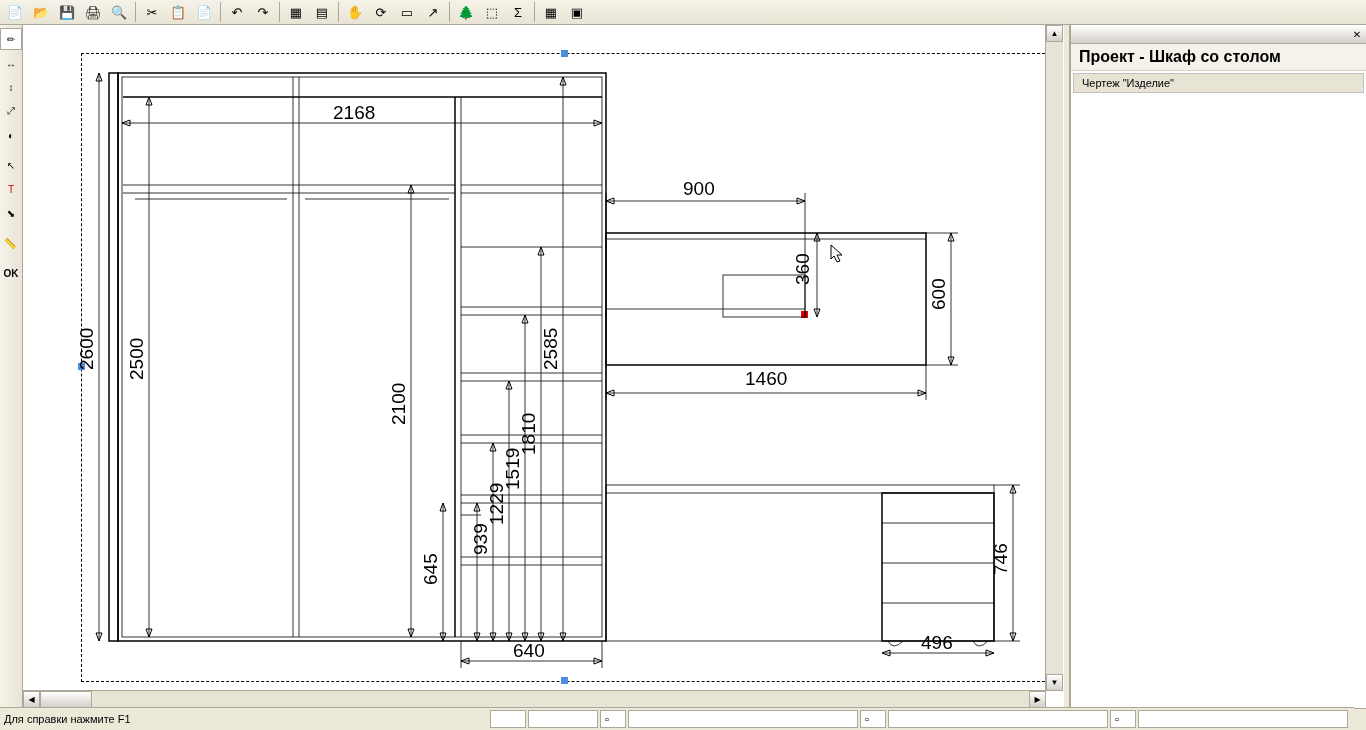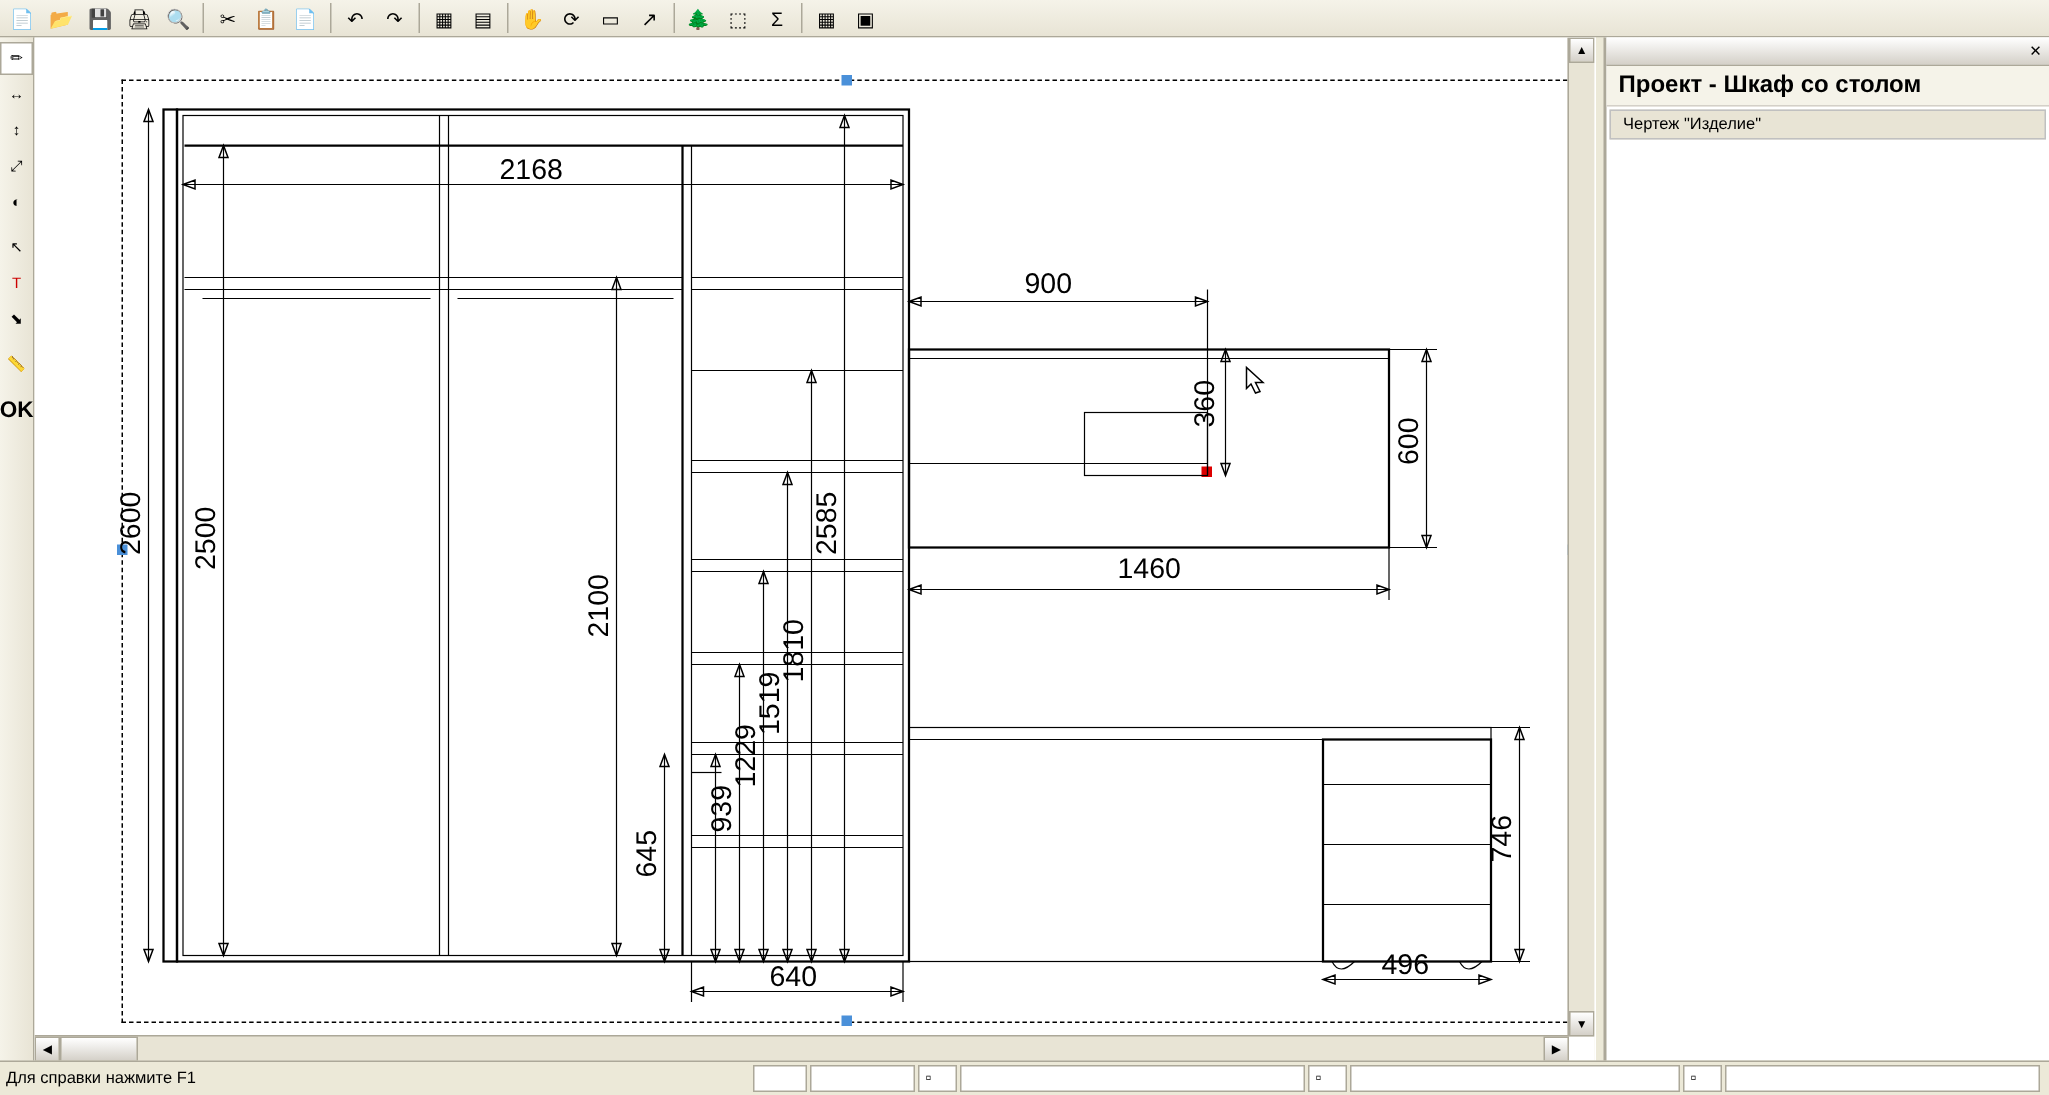--- a/index.html
+++ b/index.html
@@ -2,42 +2,42 @@
 <html><head>
 <meta charset="utf-8">
 <style>
 html,body{margin:0;padding:0;width:1366px;height:730px;font-family:Tahoma,Arial,sans-serif;font-size:11px;background:#ece9d8;overflow:hidden}
 .toolbar-top{height:24px;background:linear-gradient(#f5f3e9,#e8e4d5);border-bottom:1px solid #aca899;display:flex;align-items:center;padding:0 2px}
 .tbtn{width:22px;height:22px;display:flex;align-items:center;justify-content:center;margin:0 1px;border:1px solid transparent;cursor:pointer;font-size:13px}
 .tsep{width:1px;height:20px;background:#aca899;margin:0 3px}
 .main-area{display:flex;height:706px}
 .left-tools{width:22px;background:linear-gradient(90deg,#f5f3e9,#e8e4d5);border-right:1px solid #aca899;display:flex;flex-direction:column;align-items:center;padding-top:2px}
 .ltbtn{width:20px;height:20px;display:flex;align-items:center;justify-content:center;margin:1px 0;border:1px solid transparent;cursor:pointer;font-size:10px}
-.ltbtn.ok{font-size:15px;font-weight:bold}
+.ltbtn.ok{font-size:10px;font-weight:bold}
 .center{flex:1;display:flex;flex-direction:column;position:relative}
 .canvas-wrap{flex:1;position:relative;background:#fff;overflow:hidden}
 .canvas{position:absolute;left:0;top:0;width:100%;height:100%}
 .sel-frame{position:absolute;left:58px;top:28px;width:967px;height:627px;border:1px dashed #000}
 .handle{position:absolute;width:7px;height:7px;background:#4a90d9}
 .scroll-v{position:absolute;right:0;top:0;width:17px;height:calc(100% - 17px);background:#e8e4d5;border-left:1px solid #aca899}
 .scroll-h{position:absolute;left:0;bottom:0;height:17px;width:calc(100% - 17px);background:#e8e4d5;border-top:1px solid #aca899}
 .sbbtn{width:17px;height:17px;background:linear-gradient(#fff,#d4d0c8);border:1px solid #aca899;box-sizing:border-box;display:flex;align-items:center;justify-content:center;font-size:8px}
 .view-tabs{height:22px;background:#ece9d8;border-top:1px solid #aca899;display:flex;align-items:flex-end;padding-left:22px}
 .vtab{height:20px;padding:0 10px;background:linear-gradient(#fff,#e8e4d5);border:1px solid #aca899;border-bottom:none;margin-right:2px;display:flex;align-items:center;cursor:pointer;font-size:11px}
 .vtab svg{margin-right:4px}
 .splitter{width:5px;background:#ece9d8;border-left:1px solid #fff;border-right:1px solid #aca899;cursor:col-resize}
 .right-panel{width:295px;background:#fff;border-left:1px solid #aca899;display:flex;flex-direction:column;position:relative}
 .rp-header{height:18px;background:linear-gradient(#fff,#d4d0c8);border-bottom:1px solid #aca899;display:flex;align-items:center;justify-content:flex-end;padding:0 2px}
 .rp-close{width:14px;height:14px;font-size:10px;display:flex;align-items:center;justify-content:center;cursor:pointer}
 .rp-title{padding:4px 8px;font-weight:bold;font-size:16px;border-bottom:1px solid #d4d0c8;background:#f5f3e9}
 .rp-item{padding:3px 8px;background:#e8e4d5;border:1px solid #c0c0c0;margin:2px;cursor:pointer}
 .rp-content{flex:1;overflow:auto}
 .rp-tabs{height:22px;background:#ece9d8;border-top:1px solid #aca899;display:flex;align-items:flex-end}
 .rtab{height:20px;padding:0 8px;background:linear-gradient(#fff,#e8e4d5);border:1px solid #aca899;border-bottom:none;margin-right:2px;display:flex;align-items:center;cursor:pointer;font-size:11px}
-.status{height:22px;background:#ece9d8;border-top:1px solid #aca899;display:flex;align-items:center;padding:0 4px;font-size:11px;position:absolute;bottom:0;left:0;right:0}
+.status{height:22px;background:#ece9d8;border-top:1px solid #aca899;display:flex;align-items:center;padding:0 4px;font-size:11px;position:absolute;bottom:0;left:0;right:12px}
 .status-cell{border:1px solid #aca899;height:16px;padding:0 4px;margin-right:2px;display:flex;align-items:center;background:#fff}
 .dim{font-family:Arial;font-size:19px;fill:#000}
 .dimv{font-family:Arial;font-size:19px;fill:#000}
 svg line,svg path,svg rect{stroke:#000;fill:none}
 .thin{stroke-width:0.8}
 .med{stroke-width:1.5}
 .cursor-icon{position:absolute;left:806px;top:218px;pointer-events:none}
 </style>
 </head>
 <body>

